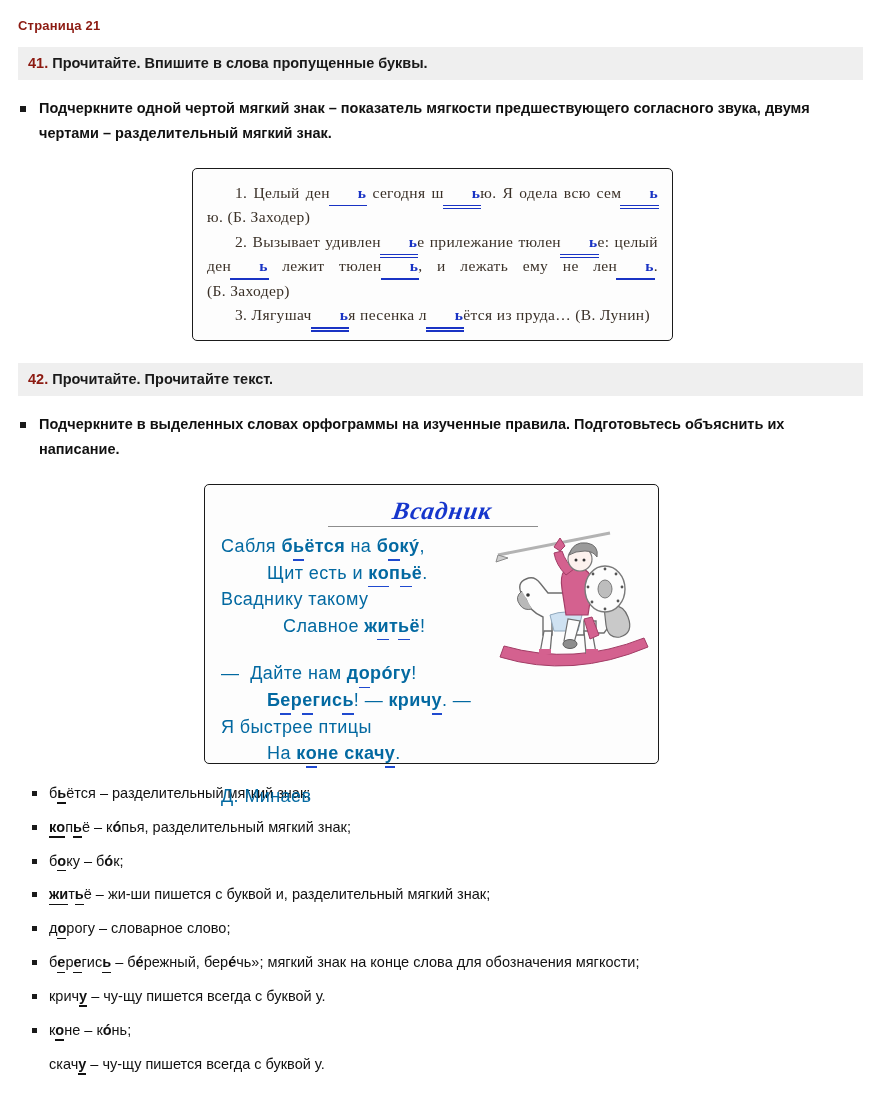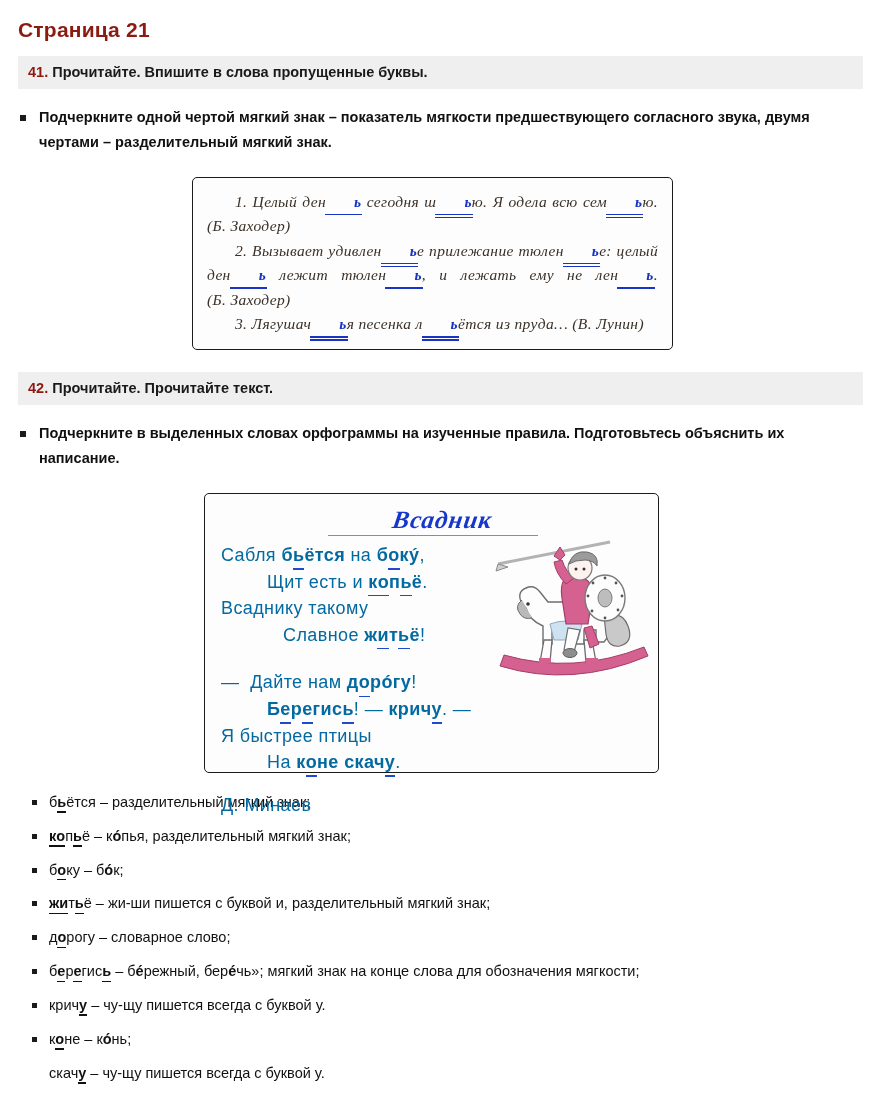--- a/index.html
+++ b/index.html
@@ -12,21 +12,21 @@
     width: 881px;
     min-height: 1109px;
     font-family: "Liberation Sans", sans-serif;
     color: #111111;
     position: relative;
     overflow: hidden;
   }
 
   
   .page-title {
-    font-size: 21px;
+    font-size: 13px;
     font-weight: bold;
     color: #8c1a11;
     padding: 18px 0 0 18px;
     letter-spacing: .2px;
   }
 
   
   .ex-band {
     background: #efefef;
     margin: 14px 18px 0 18px;
@@ -72,21 +72,21 @@
     margin: 22px 0 0 192px;
     width: 481px;
     padding: 12px 14px 12px 14px;
     font-family: "Liberation Serif", serif;
     font-size: 15.5px;
     color: #3a3027;
     line-height: 1.58;
     text-align: justify;
     letter-spacing: .35px;
   }
-  #box-sentences p { margin: 0; text-indent: 28px; font-style: italic; }
+  #box-sentences p { margin: 0; text-indent: 28px; }
 
   
   .soft1, .soft2 {
     color: #1933c4;
     font-weight: bold;
     position: relative;
     display: inline-block;
   }
   .soft1::after, .soft2::after {
     content: "";

